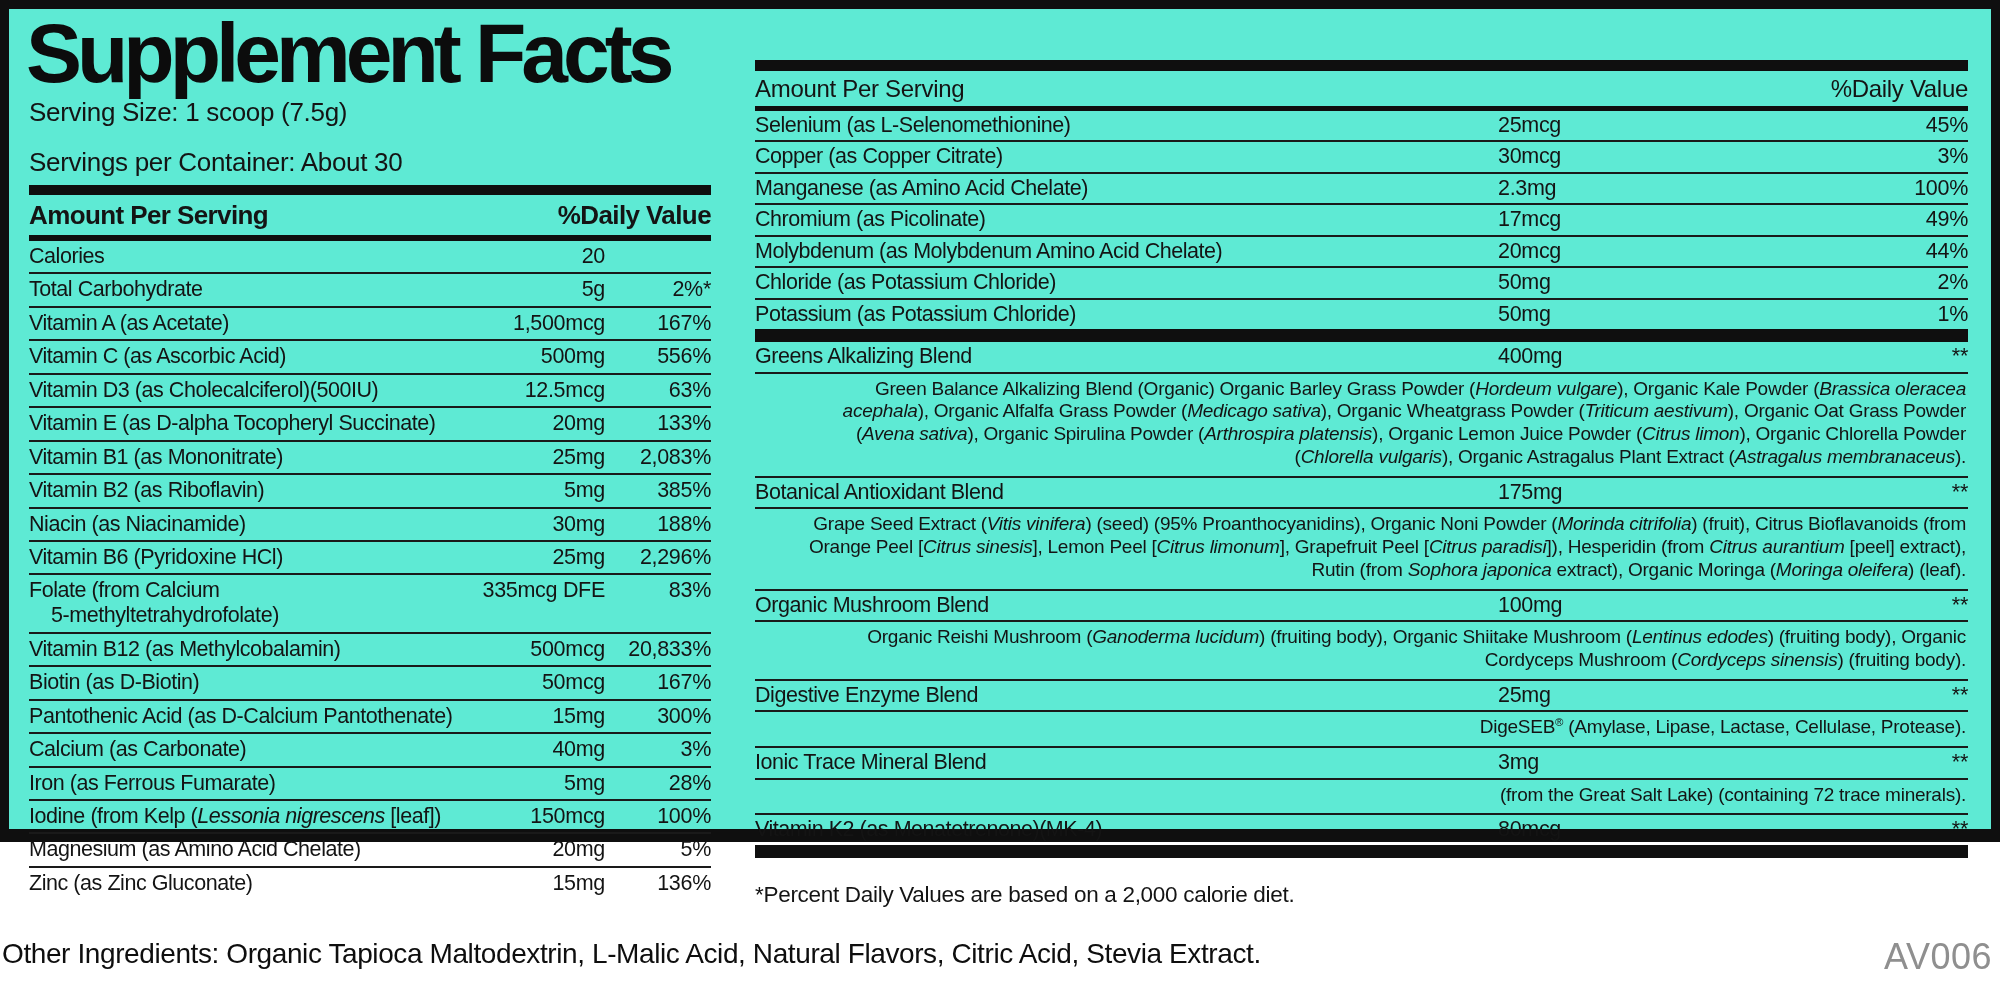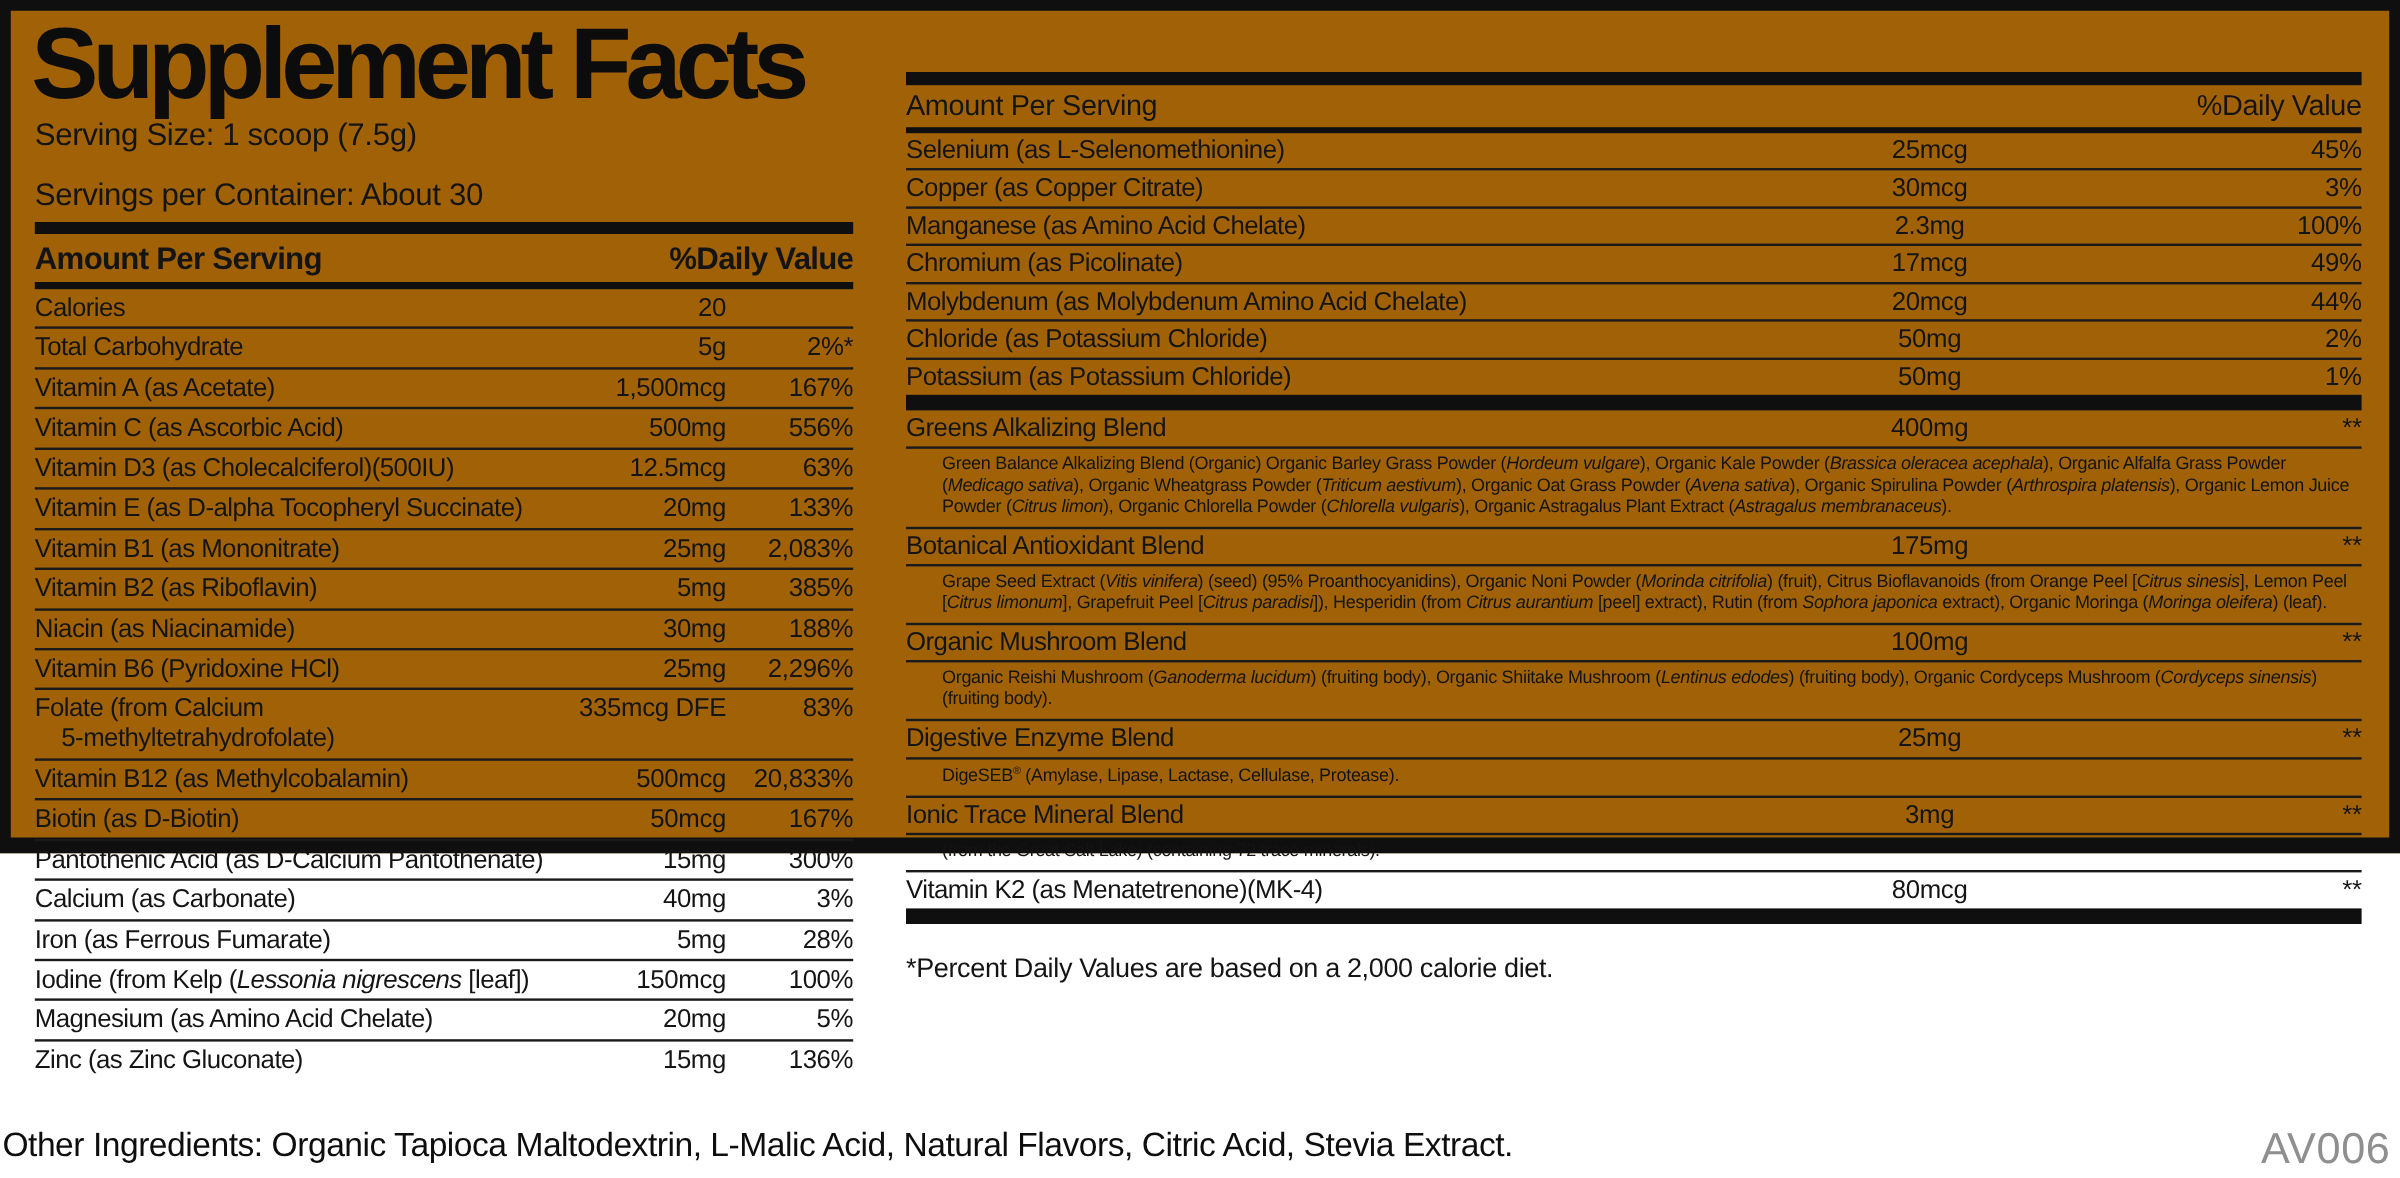--- a/index.html
+++ b/index.html
@@ -2,22 +2,22 @@
 <html><head>
 <meta charset="utf-8">
 <style>
   html,body{margin:0;padding:0;}
   body{
     width:2000px;height:982px;position:relative;overflow:hidden;
     background:#ffffff;color:#141414;
     font-family:"Liberation Sans", sans-serif;
   }
   .box{
-    position:absolute;left:0;top:0;width:2000px;height:711px;
-    box-sizing:border-box;background:#a16207;
+    position:absolute;left:0;top:0;width:2000px;height:842px;
+    box-sizing:border-box;background:#5eead4;
     border:9px solid #0f0f0f;border-bottom-width:13px;
   }
   .title{
     position:absolute;left:17px;top:0px;margin:0;
     font-size:84px;font-weight:bold;letter-spacing:-5px;line-height:1.05;color:#0c0c0c;
   }
   .serving{position:absolute;left:20px;font-size:26px;letter-spacing:-0.3px;}
   .s1{top:88px;}
   .s2{top:138px;}
 
@@ -41,28 +41,28 @@
 
   
   .rtable{position:absolute;left:746px;top:51px;width:1213px;}
   .rhead{
     display:flex;justify-content:space-between;align-items:flex-end;
     font-size:24px;letter-spacing:-0.3px;
     padding:4px 0 3px;border-bottom:5px solid #0f0f0f;
   }
   .rtable .row{padding:2px 0 2.5px;}
   .rrows .row:last-child{border-bottom:none;}
-  .rtable .t-amt{flex:0 0 220px;text-align:center;white-space:nowrap;letter-spacing:-0.3px;}
+  .rtable .t-amt{flex:0 0 220px;text-align:left;white-space:nowrap;letter-spacing:-0.3px;}
   .rtable .t-dv{flex:0 0 250px;text-align:right;white-space:nowrap;letter-spacing:-0.3px;}
 
   .blend .b-row{border-bottom:2.5px solid #1a1a1a;}
   .blend.no-desc .b-row{border-bottom:none;}
   .desc{
-    font-size:15px;line-height:1.2;letter-spacing:-0.25px;
-    padding:4px 2px 7px 30px;border-bottom:2.5px solid #1a1a1a;
+    font-size:19px;line-height:1.2;letter-spacing:-0.25px;
+    padding:4px 2px 7px 30px;border-bottom:2.5px solid #1a1a1a;text-align:right;
   }
   .it{font-style:italic;}
   .sup{font-size:60%;vertical-align:super;}
 
   .fnote{font-size:22.5px;letter-spacing:-0.3px;padding-top:4px;}
   .fn1{padding-top:24px;}
 
   .other{position:absolute;left:2px;top:938px;font-size:28px;letter-spacing:-0.4px;color:#0e0e0e;}
   .code{position:absolute;right:8px;top:936px;font-size:36px;color:#8f8f8f;letter-spacing:0.5px;}
 </style>

